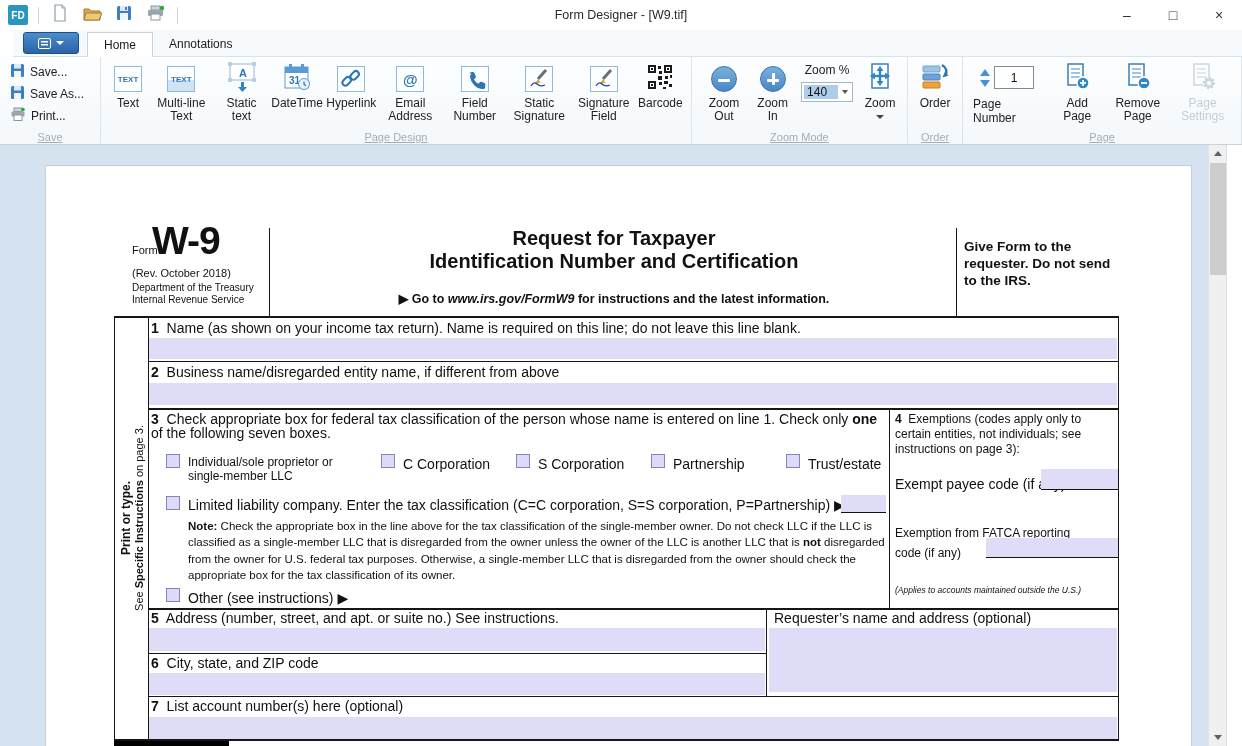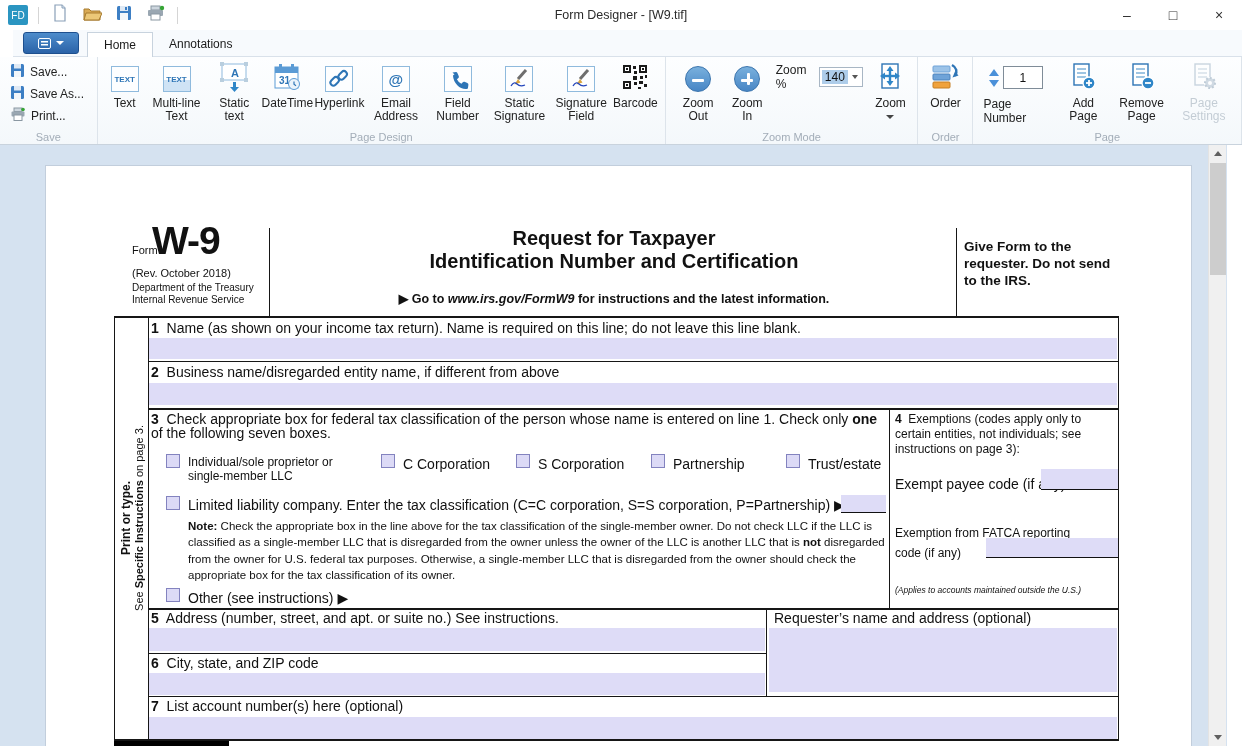--- a/index.html
+++ b/index.html
@@ -2,39 +2,39 @@
 <html><head>
 <meta charset="utf-8">
 <style>
   * { margin:0; padding:0; box-sizing:border-box; }
   html,body { width:1242px; height:746px; font-family:"Liberation Sans", sans-serif; background:#fff; overflow:hidden; }
   #root { position:relative; width:1242px; height:746px; background:#fff; }
 
   
   .titlebar { position:absolute; left:0; top:0; width:1242px; height:30px; background:#fff; display:flex; align-items:center; }
   .qat { display:flex; align-items:center; gap:10px; padding-left:8px; }
-  .fd-logo { width:20px; height:20px; background:#2b95c1; border-radius:2px; color:#fff; font-size:10px; font-weight:normal; display:flex; align-items:center; justify-content:center; }
+  .fd-logo { width:20px; height:20px; background:#2b95c1; border-radius:2px; color:#fff; font-size:10px; font-weight:bold; display:flex; align-items:center; justify-content:center; }
   .qat-sep { width:1px; height:17px; background:#d5d5d5; }
   .qat-btn { width:22px; height:22px; display:flex; align-items:center; justify-content:center; }
   .win-title { position:absolute; left:0; right:0; top:0; height:30px; display:flex; align-items:center; justify-content:center; font-size:12.5px; color:#2b2b2b; pointer-events:none; }
   .win-controls { position:absolute; right:0; top:0; height:30px; display:flex; }
   .win-btn { width:46px; height:30px; display:flex; align-items:center; justify-content:center; font-size:14px; color:#333; }
 
   
   .tabstrip { position:absolute; left:13px; top:30px; width:1242px; height:27px; background:#f7fafd; border-bottom:1px solid #d9e1ea; display:flex; align-items:flex-end; }
   .appmenu { margin:0 8px 2px 10px; width:56px; height:22px; border-radius:3px; background:linear-gradient(#4d8ccb,#2b63a8); border:1px solid #1d4f8e; display:flex; align-items:center; justify-content:center; gap:5px; }
   .appmenu .lines { width:13px; height:11px; border:1.5px solid #fff; border-radius:2px; background:linear-gradient(#fff 0 0) 2px 2px/7px 1.5px no-repeat, linear-gradient(#fff 0 0) 2px 5px/7px 1.5px no-repeat; }
   .caret-down { width:0; height:0; border-left:4px solid transparent; border-right:4px solid transparent; border-top:4px solid #fff; }
   .tab { height:24px; padding:0 16px; display:flex; align-items:center; font-size:12px; color:#1a1a1a; }
   .tab.active { background:#fff; border:1px solid #c8d3de; border-bottom:none; margin-bottom:-1px; height:25px; }
 
   
   .ribbon { position:absolute; left:0; top:57px; width:1242px; height:88px; background:linear-gradient(#fdfeff,#f4f8fb); border-bottom:1px solid #c9d3dd; display:flex; }
   .rgroup { position:relative; height:87px; border-right:1px solid #dde4eb; padding:3px 6px 14px 6px; display:flex; align-items:flex-start; }
-  .glabel { position:absolute; left:0; right:0; bottom:1px; text-align:center; font-size:11px; color:#a3adb8; }
+  .glabel { position:absolute; left:0; right:0; bottom:1px; text-align:center; font-size:11px; color:#a3adb8;text-decoration:underline; }
   .stackcol { display:flex; flex-direction:column; gap:2px; padding-top:2px; }
   .srow { display:flex; align-items:center; gap:5px; height:20px; font-size:12px; color:#222; padding:0 4px; }
   .bigbtn { display:flex; flex-direction:column; align-items:center; padding:1px 4px 0 4px; min-width:42px; }
   .bigbtn .ic { height:36px; display:flex; align-items:center; justify-content:center; }
   .bigbtn .bl { font-size:12px; line-height:13px; color:#222; text-align:center; max-width:62px; }
   .iconbox { width:28px; height:26px; background:#fdfeff; border:1px solid #8fbadd; display:flex; align-items:center; justify-content:center; font-weight:bold; color:#2e75b6; }
   .minirow { display:flex; align-items:center; gap:5px; height:21px; font-size:12px; color:#222; }
   .zcircle { width:26px; height:26px; border-radius:50%; background:linear-gradient(#79b0dd,#4886c5); border:1px solid #3a74ad; position:relative; }
   .zcircle .bar { position:absolute; left:6px; top:11.5px; width:12px; height:3px; background:#fff; border-radius:1px; }
   .zcircle .vbar { position:absolute; left:11.5px; top:6px; width:3px; height:12px; background:#fff; border-radius:1px; }
@@ -304,21 +304,21 @@
       </div>
       <div class="bigbtn">
         <div class="ic">
             <span class="zcircle">
               <span class="bar"></span>
               <span class="vbar"></span>
             </span>
           </div>
         <div class="bl">Zoom In</div>
       </div>
-      <div style="display:flex;align-items:center;gap:5px;padding:3px 6px 0 6px">
+      <div style="display:flex;flex-direction:column;align-items:center;gap:5px;padding:3px 6px 0 6px">
         <div style="font-size:12px;color:#222">Zoom %</div>
         <div class="combo">
           <span class="val">140</span>
           <span class="chev">
               <span class="chev-i"></span>
             </span>
         </div>
       </div>
       <div class="bigbtn">
         <div class="ic">

